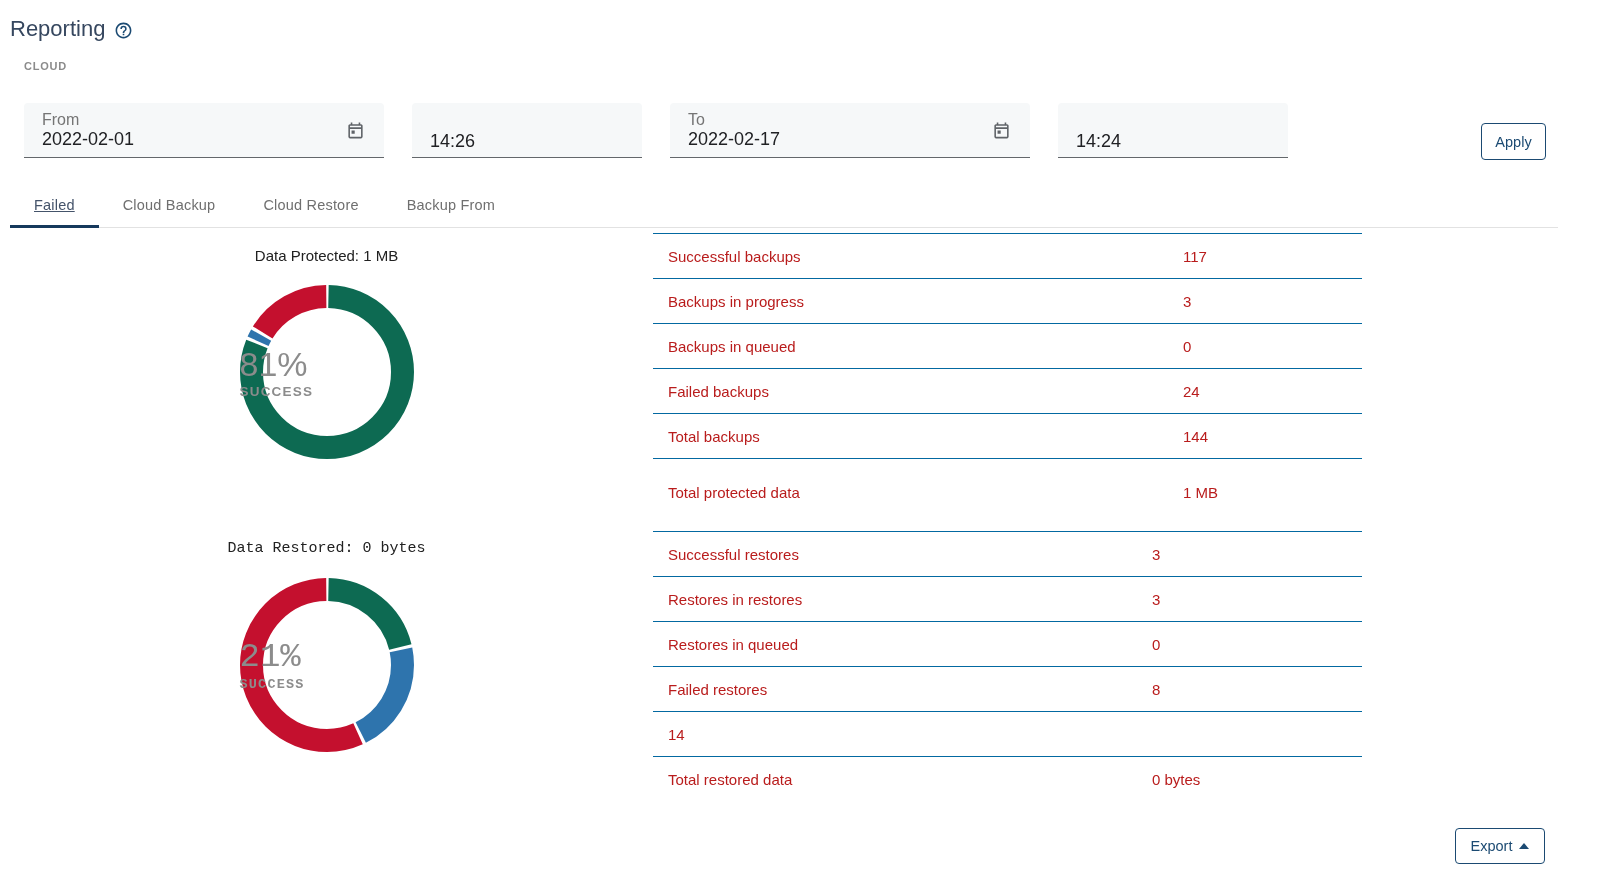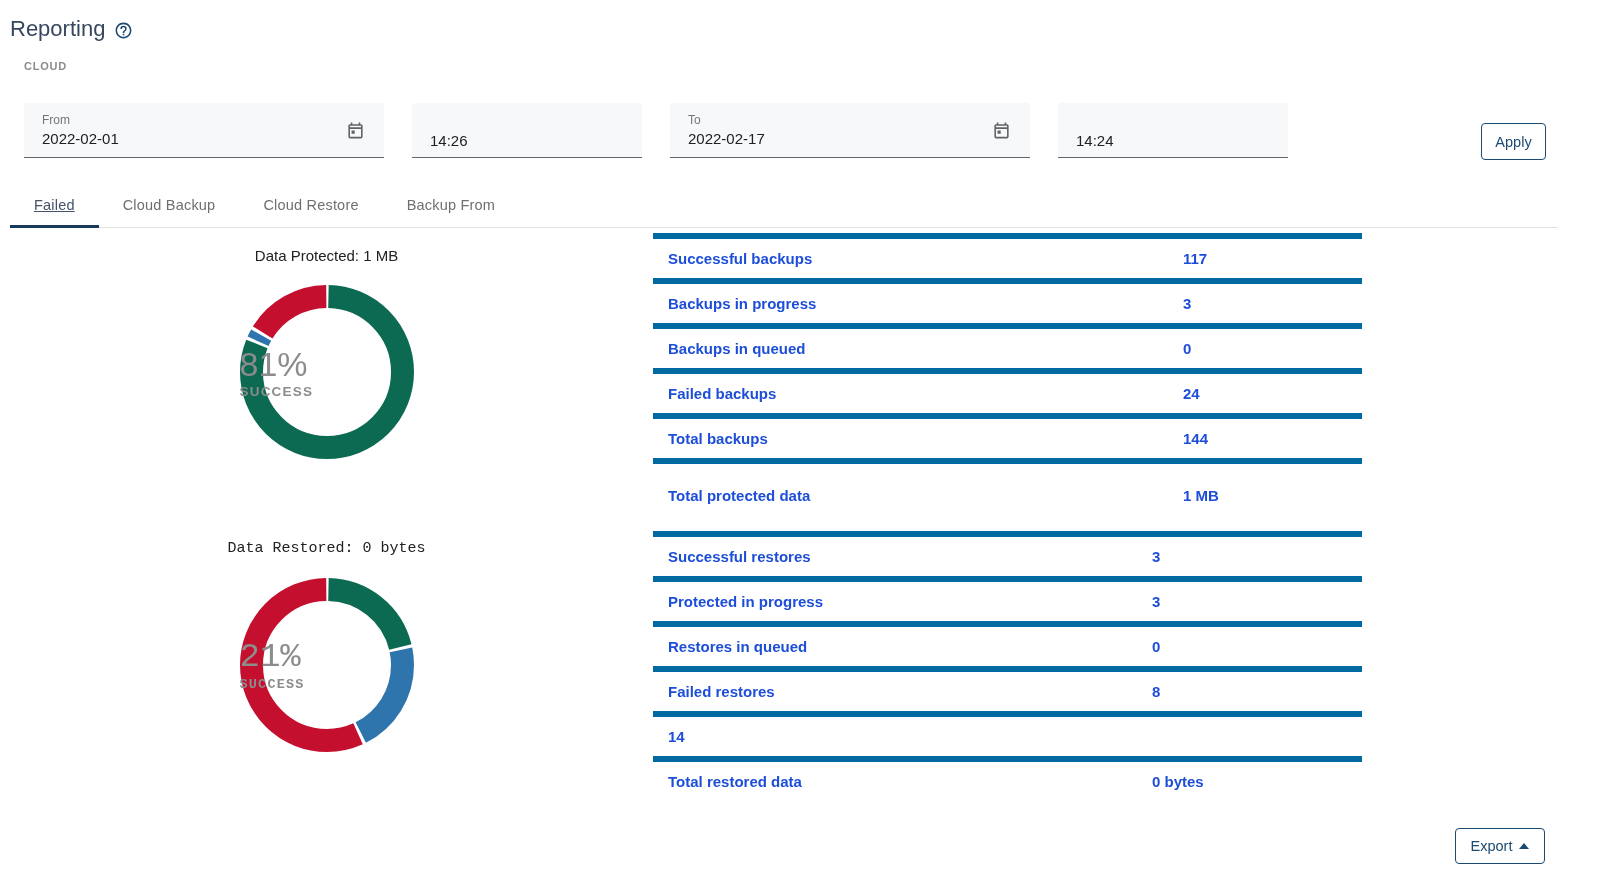--- a/index.html
+++ b/index.html
@@ -14,22 +14,22 @@
   .section-label { margin:16px 0 0 24px; font-size:11px; font-weight:bold;
                    color:#8b8b8b; letter-spacing:.8px; }
 
   
   .filter-row { display:flex; align-items:flex-start; margin-top:31px; padding-left:24px; }
   .field { position:relative; height:55px; background:#f6f8f9; border-bottom:1px solid #63676b;
            border-radius:4px 4px 0 0; padding:10px 18px 0 18px; cursor:text; }
   .field-date { width:360px; }
   .field-time { width:230px; padding-top:26px; }
   .gap28 { width:28px; flex:0 0 28px; }
-  .field-label { display:block; font-size:12px; color:#757575; line-height:14px; }
-  .field-value { display:block; font-size:15px; color:#202124; line-height:20px; margin-top:2px; }
+  .field-label { display:block; font-size:16px; color:#757575; line-height:14px; }
+  .field-value { display:block; font-size:18px; color:#202124; line-height:20px; margin-top:2px; }
   .cal-icon { position:absolute; right:19px; top:18px; width:19px; height:19px; cursor:pointer; }
   .apply-wrap { margin-left:auto; margin-right:54px; padding-top:20px; }
   .btn { display:inline-flex; align-items:center; justify-content:center; gap:7px;
          background:#fff; border:1px solid #1b4a72; color:#1b4a72; border-radius:4px;
          font-size:14.5px; font-weight:500; font-family:"Liberation Sans",sans-serif; cursor:pointer; }
   .apply-btn { width:65px; height:37px; }
 
   
   .tabs { display:flex; margin:23px 42px 0 10px; border-bottom:1px solid #e2e2e2; height:45px; }
   .tab { position:relative; padding:0 24px; display:flex; align-items:center;
@@ -47,22 +47,22 @@
   .chart-block { text-align:center; }
   .chart-block.second { margin-top:80px;font-family:Liberation Mono, monospace; }
   .chart-title { font-size:15px; color:#212121; line-height:20px; margin-bottom:19px; }
   .donut-wrap { position:relative; width:174px; height:174px; margin:0 auto; }
   .donut-center { position:absolute; inset:0; display:flex; flex-direction:column;
                   align-items:flex-start; justify-content:center; pointer-events:none; }
   .donut-pct { font-size:34px; color:#8c8c8c; line-height:38px; }
   .donut-sub { font-size:13.5px; font-weight:bold; color:#8c8c8c; letter-spacing:1.2px; margin-top:1px; }
 
   
-  .trow { display:flex; align-items:center; height:45px; border-top:6px solid #0369a1;
-          padding-left:15px; font-size:15px; color:#1d4ed8;font-weight:bold; }
+  .trow { display:flex; align-items:center; height:45px; border-top:1px solid #0369a1;
+          padding-left:15px; font-size:15px; color:#b91c1c; }
   .trow.tall { height:68px; align-items:center; }
   .tlabel { flex:0 0 515px; }
   .restore-table .tlabel { flex:0 0 484px; }
   .tvalue { flex:1; }
   .restore-table { margin-top:5px; }
 
   
   .export-btn { position:absolute; top:828px; right:55px; width:90px; height:36px; }
   .caret-up { width:0; height:0; border-left:5px solid transparent; border-right:5px solid transparent;
               border-bottom:6px solid #1b4a72; display:inline-block; }
@@ -188,21 +188,21 @@
           <span class="tvalue">1 MB</span>
         </div>
       </div>
 
       <div class="restore-table">
         <div class="trow">
           <span class="tlabel">Successful restores</span>
           <span class="tvalue">3</span>
         </div>
         <div class="trow">
-          <span class="tlabel">Protected in progress</span>
+          <span class="tlabel">Restores in restores</span>
           <span class="tvalue">3</span>
         </div>
         <div class="trow">
           <span class="tlabel">Restores in queued</span>
           <span class="tvalue">0</span>
         </div>
         <div class="trow">
           <span class="tlabel">Failed restores</span>
           <span class="tvalue">8</span>
         </div>

